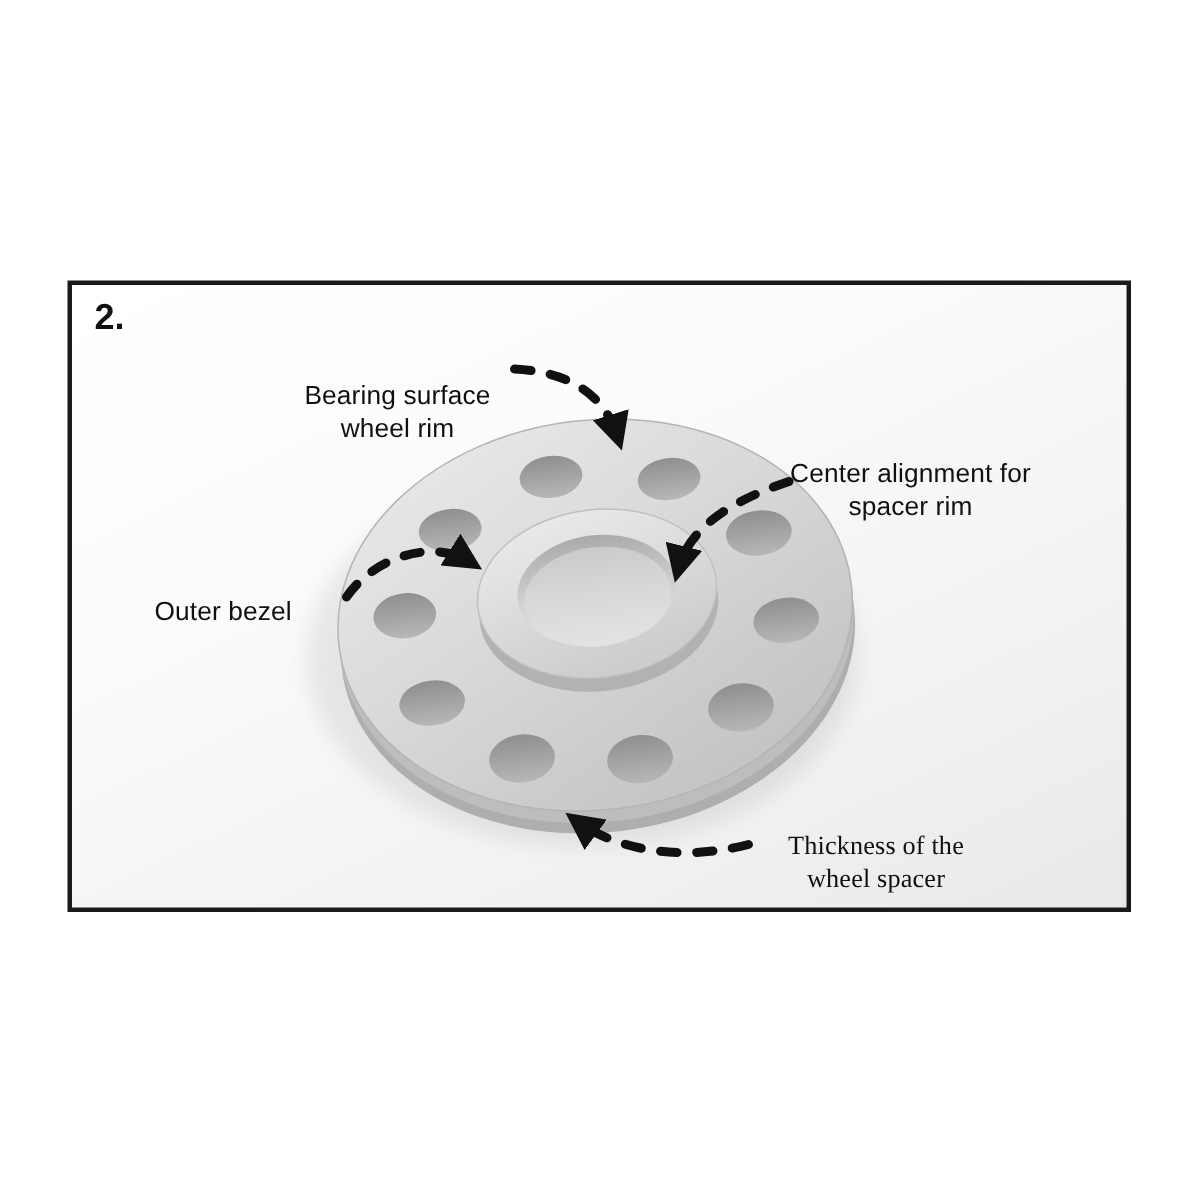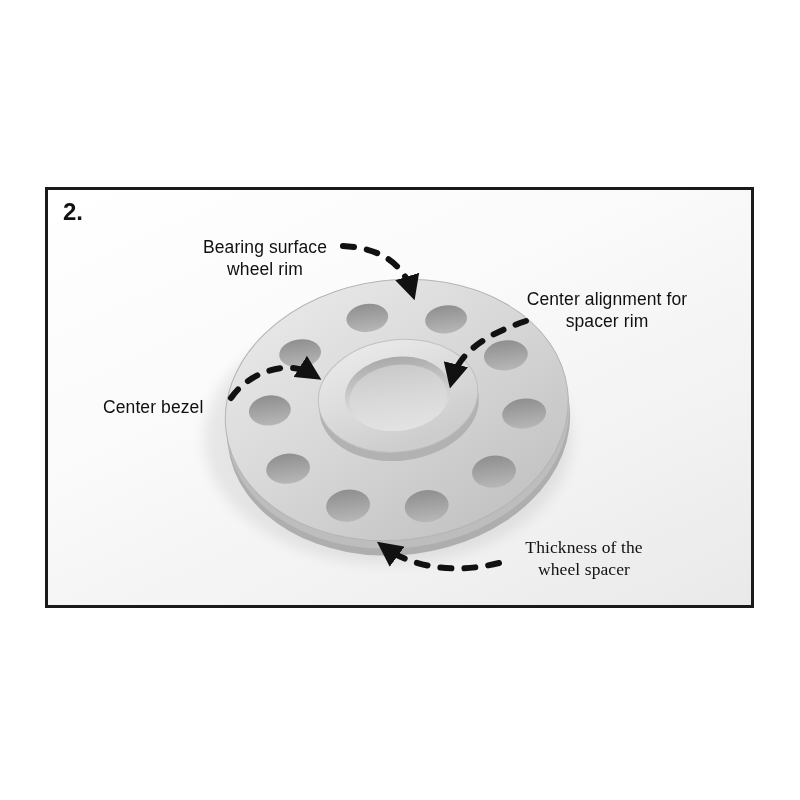--- a/index.html
+++ b/index.html
@@ -47,21 +47,21 @@
   }
   .callout {
     position: absolute;
     z-index: 4;
     color: #101010;
     font-size: 17.5px;
     line-height: 1.28;
     white-space: pre-line;
     letter-spacing: 0.1px;
   }
-  .callout.center { text-align: center; }
+  .callout.center { text-align: center; margin-top: 16px; }
   .callout-bearing   { left: 155px; top: 236px; width: 220px; }
   .callout-centering { left: 498px; top: 288px; width: 218px; }
   .callout-bezel     { left: 103px; top: 396px; width: 130px; text-align: left; }
   .callout-thickness { left: 478px; top: 536px; width: 212px; font-family: Liberation Serif, serif; }
 </style>
 </head>
 <body>
 
 <div class="page">
 
@@ -135,18 +135,18 @@
       <path d="M 499 563 C 452 575, 410 566, 384 547" marker-end="url(#arrowHead)"></path>
     </g>
   </svg>
 
   <div class="callout callout-bearing center">Bearing surface
 wheel rim</div>
 
   <div class="callout callout-centering center">Center alignment for
 spacer rim</div>
 
-  <div class="callout callout-bezel">Center bezel</div>
+  <div class="callout callout-bezel">Outer bezel</div>
 
   <div class="callout callout-thickness center">Thickness of the
 wheel spacer</div>
 
 </div>
 
 </body></html>

